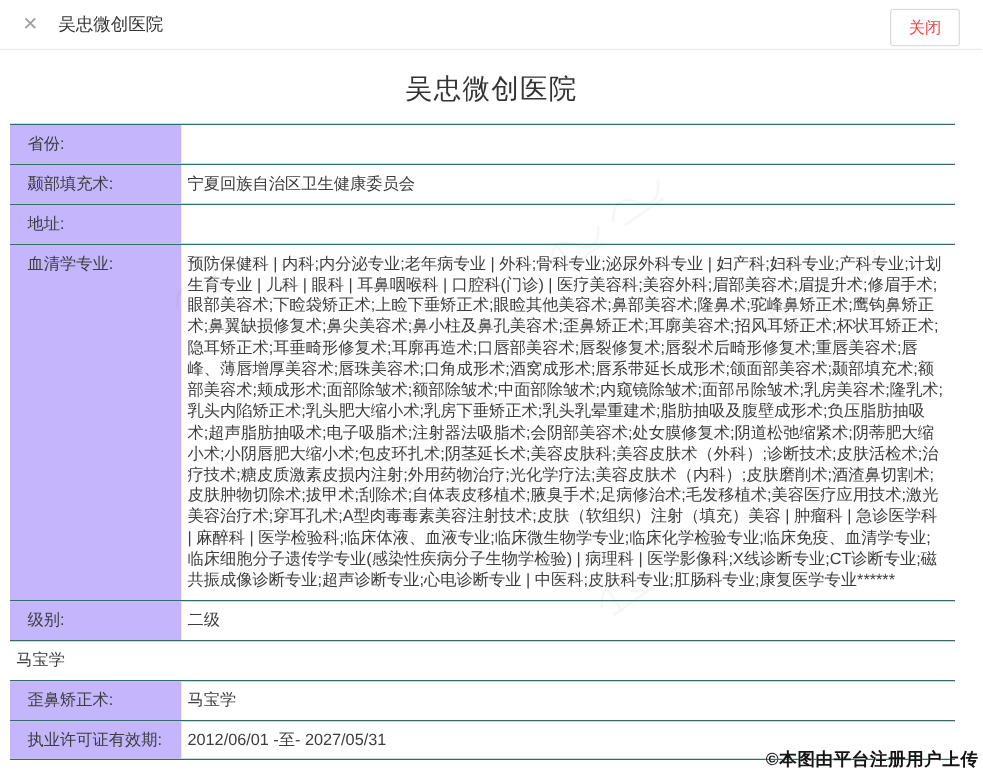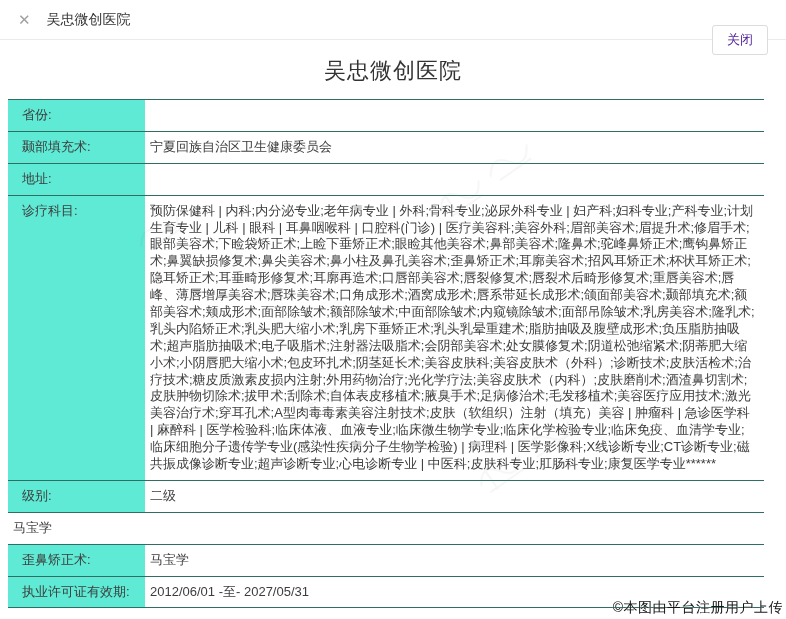--- a/index.html
+++ b/index.html
@@ -31,27 +31,26 @@
   .topbar .win-title {
     font-size: 14px;
     color: #333;
   }
   .topbar .close-btn {
     position: absolute;
     right: 18px;
     top: 7px;
     padding: 5px 14px;
     font-size: 13px;
-    color: #4c1d95;
+    color: #ef4444;
     background: #fff;
     border: 1px solid #dcdcdc;
     border-radius: 3px;
     cursor: pointer;
     font-family: Liberation Sans, sans-serif;
-    margin-top: 18px;
   }
 
   
   .page-title {
     text-align: center;
     font-size: 22px;
     font-weight: normal;
     color: #333;
     margin: 16px 0 13px 0;
     letter-spacing: 1px;
@@ -62,38 +61,38 @@
     border-top: 1px solid #2f6f63;
   }
   .info-row {
     display: flex;
     border-bottom: 1px solid #2f6f63;
   }
   .info-label {
     width: 137px;
     flex: 0 0 137px;
     padding: 7px 0 7px 14px;
-    background: #5eead4;
+    background: #c4b5fd;
     font-size: 13px;
     color: #3d3d3d;
     line-height: 1.3;
   }
   .info-value {
     flex: 1;
     padding: 7px 8px 7px 5px;
     font-size: 13px;
     color: #3d3d3d;
     line-height: 1.3;
   }
   .copyright {
     position: absolute;
     right: 3px;
     bottom: 2px;
     font-size: 14px;
-    font-weight: 400;
+    font-weight: 700;
     color: #141414;
     text-shadow: 0 0 1px #ffffff;
     letter-spacing: 0.5px;
   }
 
   
   .watermark-layer {
     position: absolute;
     left: 0; top: 0;
     width: 786px; height: 619px;
@@ -117,21 +116,21 @@
     <div class="info-label">省份:</div>
   </div>
   <div class="info-row">
     <div class="info-label">颞部填充术:</div>
     <div class="info-value">宁夏回族自治区卫生健康委员会</div>
   </div>
   <div class="info-row">
     <div class="info-label">地址:</div>
   </div>
   <div class="info-row">
-    <div class="info-label">诊疗科目:</div>
+    <div class="info-label">血清学专业:</div>
     <div class="info-value">预防保健科 | 内科;内分泌专业;老年病专业 | 外科;骨科专业;泌尿外科专业 | 妇产科;妇科专业;产科专业;计划生育专业 | 儿科 | 眼科 | 耳鼻咽喉科 | 口腔科(门诊) | 医疗美容科;美容外科;眉部美容术;眉提升术;修眉手术;眼部美容术;下睑袋矫正术;上睑下垂矫正术;眼睑其他美容术;鼻部美容术;隆鼻术;驼峰鼻矫正术;鹰钩鼻矫正术;鼻翼缺损修复术;鼻尖美容术;鼻小柱及鼻孔美容术;歪鼻矫正术;耳廓美容术;招风耳矫正术;杯状耳矫正术;隐耳矫正术;耳垂畸形修复术;耳廓再造术;口唇部美容术;唇裂修复术;唇裂术后畸形修复术;重唇美容术;唇峰、薄唇增厚美容术;唇珠美容术;口角成形术;酒窝成形术;唇系带延长成形术;颌面部美容术;颞部填充术;额部美容术;颊成形术;面部除皱术;额部除皱术;中面部除皱术;内窥镜除皱术;面部吊除皱术;乳房美容术;隆乳术;乳头内陷矫正术;乳头肥大缩小术;乳房下垂矫正术;乳头乳晕重建术;脂肪抽吸及腹壁成形术;负压脂肪抽吸术;超声脂肪抽吸术;电子吸脂术;注射器法吸脂术;会阴部美容术;处女膜修复术;阴道松弛缩紧术;阴蒂肥大缩小术;小阴唇肥大缩小术;包皮环扎术;阴茎延长术;美容皮肤科;美容皮肤术（外科）;诊断技术;皮肤活检术;治疗技术;糖皮质激素皮损内注射;外用药物治疗;光化学疗法;美容皮肤术（内科）;皮肤磨削术;酒渣鼻切割术;皮肤肿物切除术;拔甲术;刮除术;自体表皮移植术;腋臭手术;足病修治术;毛发移植术;美容医疗应用技术;激光美容治疗术;穿耳孔术;A型肉毒毒素美容注射技术;皮肤（软组织）注射（填充）美容 | 肿瘤科 | 急诊医学科 | 麻醉科 | 医学检验科;临床体液、血液专业;临床微生物学专业;临床化学检验专业;临床免疫、血清学专业;临床细胞分子遗传学专业(感染性疾病分子生物学检验) | 病理科 | 医学影像科;X线诊断专业;CT诊断专业;磁共振成像诊断专业;超声诊断专业;心电诊断专业 | 中医科;皮肤科专业;肛肠科专业;康复医学专业******</div>
   </div>
   <div class="info-row">
     <div class="info-label">级别:</div>
     <div class="info-value">二级</div>
   </div>
   <div class="info-row">
     <div class="info-value">马宝学</div>
   </div>
   <div class="info-row">

